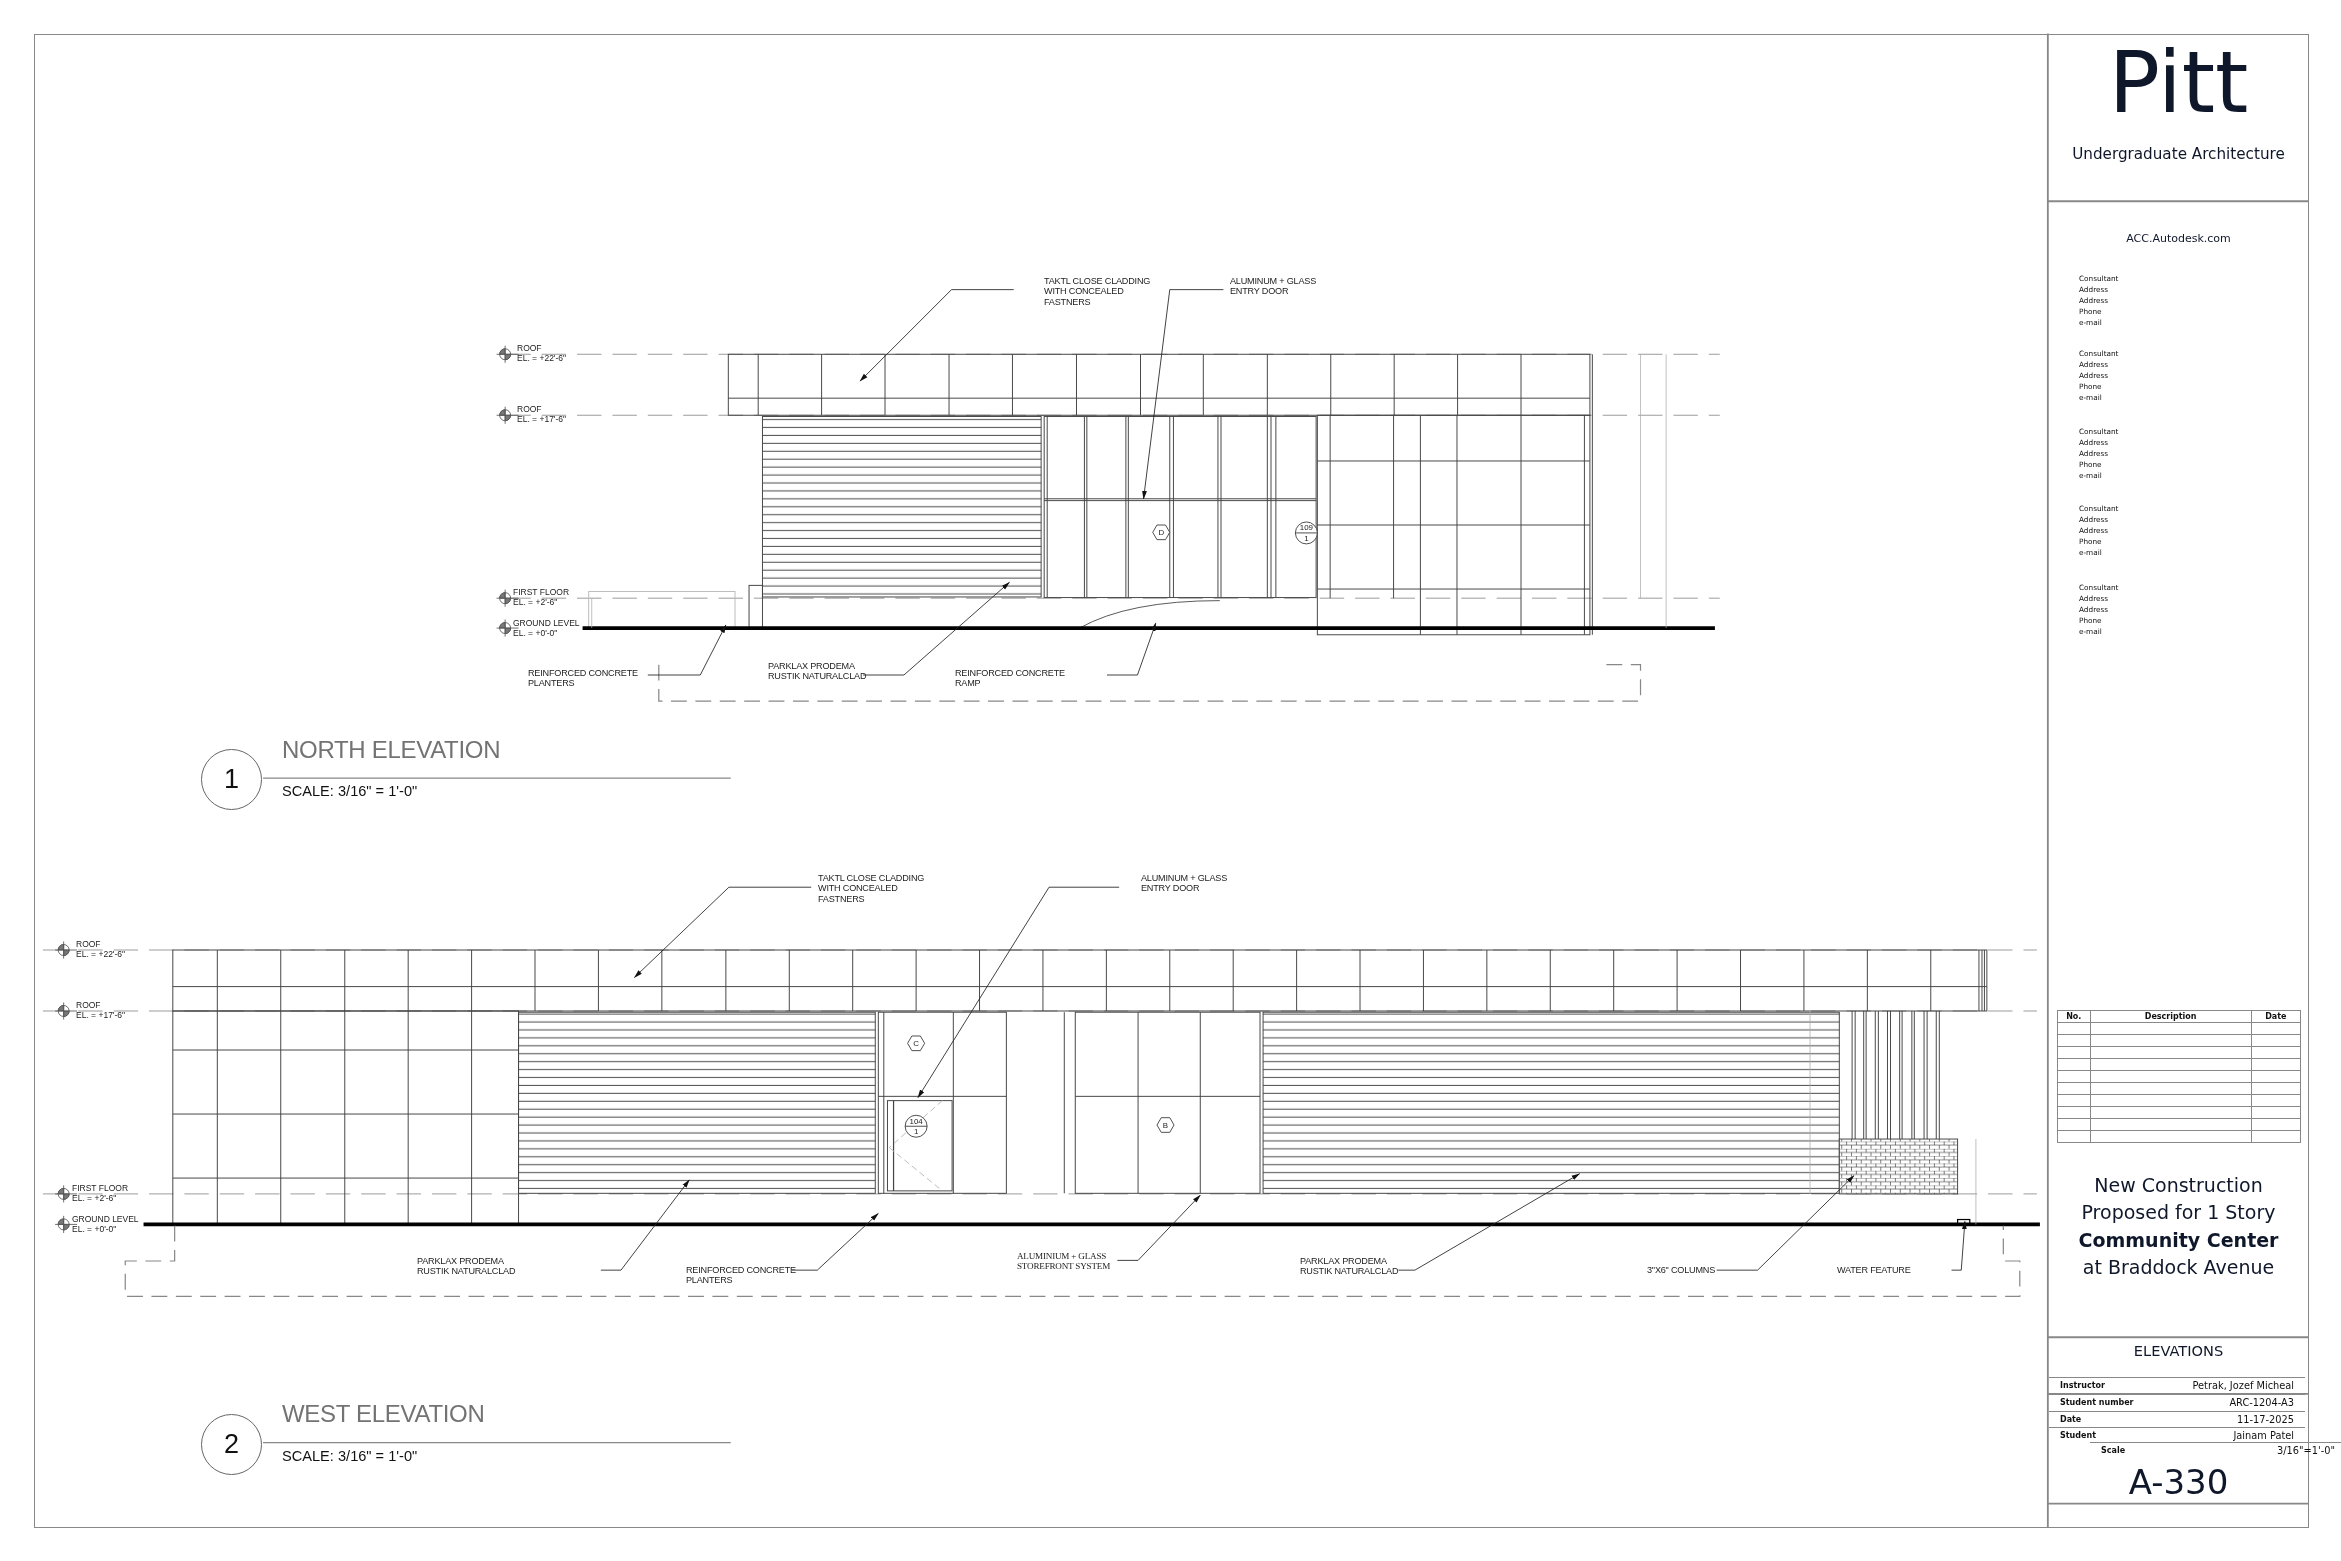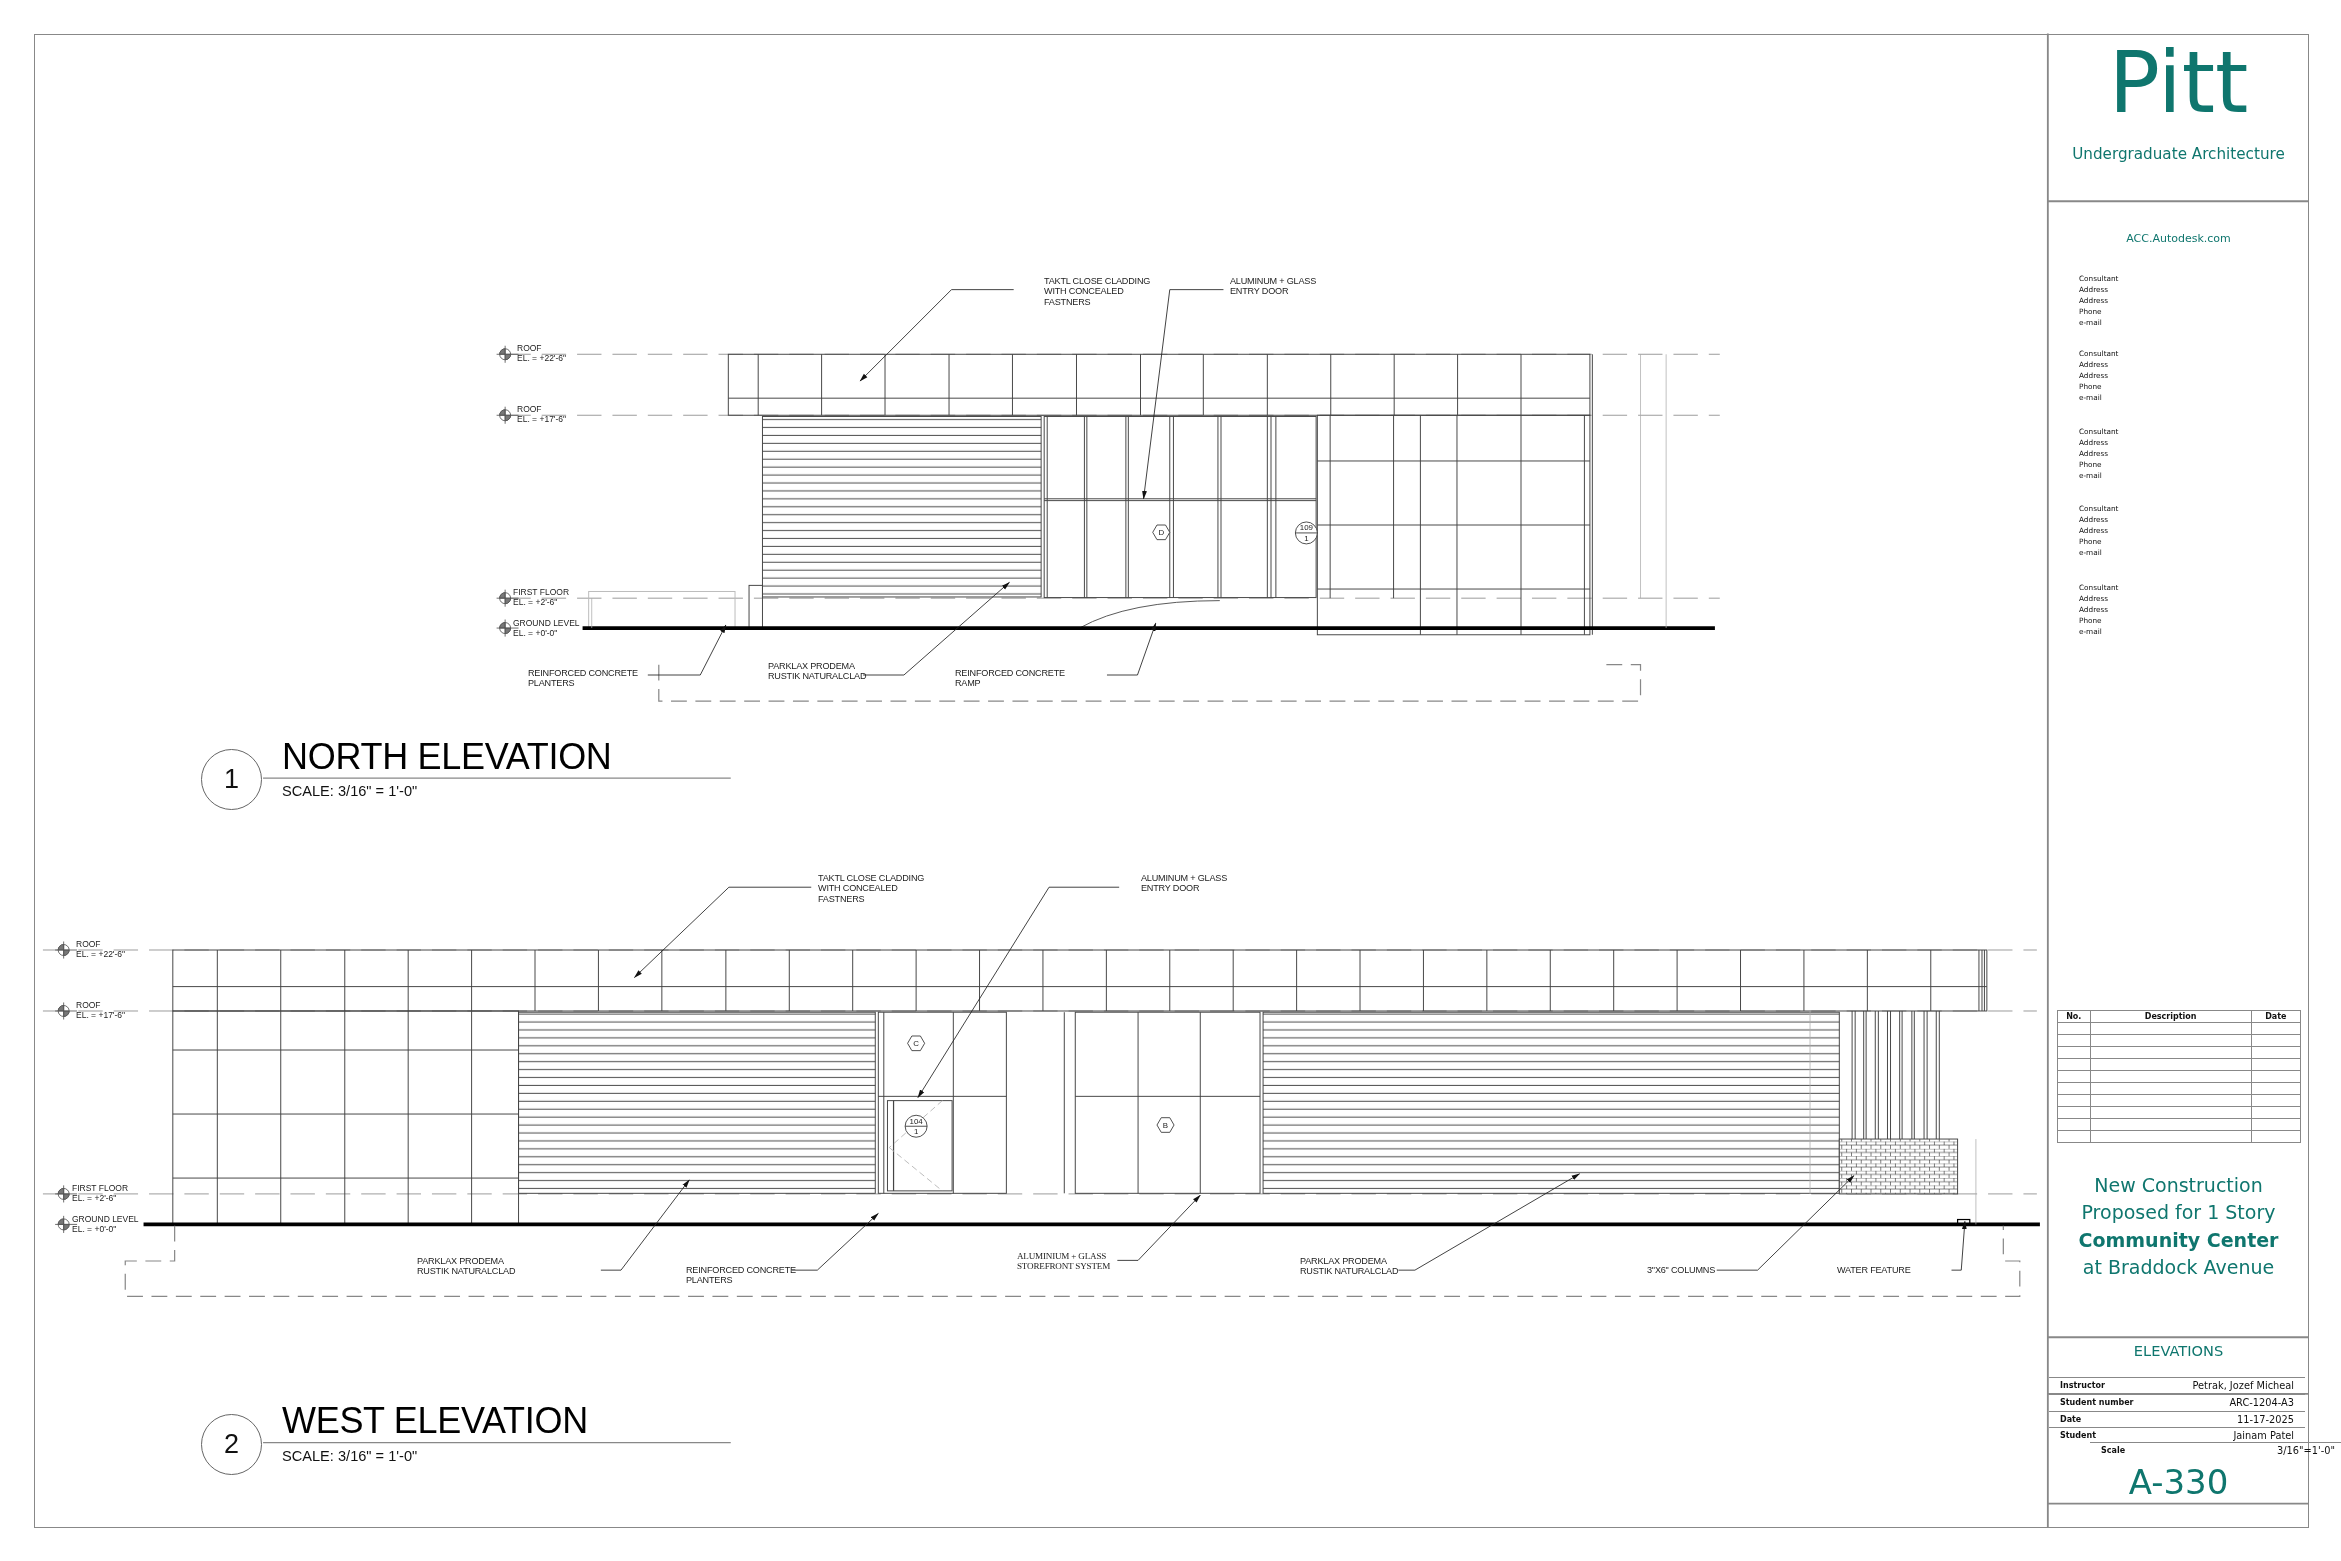--- a/index.html
+++ b/index.html
@@ -1,24 +1,24 @@
 <!DOCTYPE html>
 <html style="font-size:9.8px"><head>
 <meta charset="utf-8">
 <style>
   html, body { margin:0; padding:0; background:#ffffff; }
   body { width:2342px; height:1561px; position:relative; overflow:hidden; font-family:"Liberation Sans", sans-serif; color:#111; }
   .sheet { position:absolute; left:34px; top:34px; width:2275px; height:1494px; border:1.8px solid #888; box-sizing:border-box; }
   svg.draw { position:absolute; left:0; top:0; }
   .ann { position:absolute; font-family:"Liberation Sans", sans-serif; font-size:9.1px; line-height:10.4px; color:#222; white-space:pre; letter-spacing:-0.2px; }
   .lvl { position:absolute; font-size:8.5px; line-height:10.4px; color:#222; white-space:pre; }
-  .title { position:absolute; font-size:36px; color:#000000; letter-spacing:-0.3px; }
+  .title { position:absolute; font-size:24px; color:#737373; letter-spacing:-0.3px; }
   .scale { position:absolute; font-size:14.6px; color:#111; }
   .vnum { position:absolute; width:61px; height:61px; border:1.2px solid #666; border-radius:50%; box-sizing:border-box; font-size:27px; text-align:center; line-height:59px; }
-  .tb { position:absolute; font-family:"DejaVu Sans", sans-serif; color:#0f766e; }
+  .tb { position:absolute; font-family:"DejaVu Sans", sans-serif; color:#0f172a; }
   .tb-consult { position:absolute; font-family:"DejaVu Sans", sans-serif; font-size:7.3px; line-height:11px; }
   .rev-table { position:absolute; left:2057px; top:1010px; width:244px; border-collapse:collapse; font-family:"DejaVu Sans", sans-serif; font-size:8px; }
   .rev-table th, .rev-table td { border:1.2px solid #888; height:11px; padding:0; text-align:center; font-weight:bold; }
   .info-row { position:absolute; left:2049px; width:256px; height:16px; border-top:1.2px solid #888; font-family:"DejaVu Sans", sans-serif; font-size:8px; }
   .info-row .k { position:absolute; left:11px; top:3px; font-weight:bold; }
   .info-row .v { position:absolute; right:11px; top:1.8px; font-size:9.8px; }
 </style>
 </head>
 <body>
 

